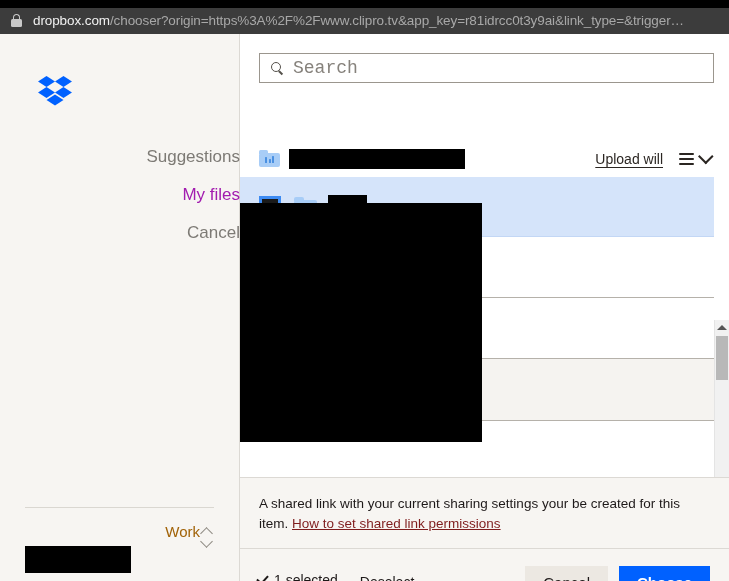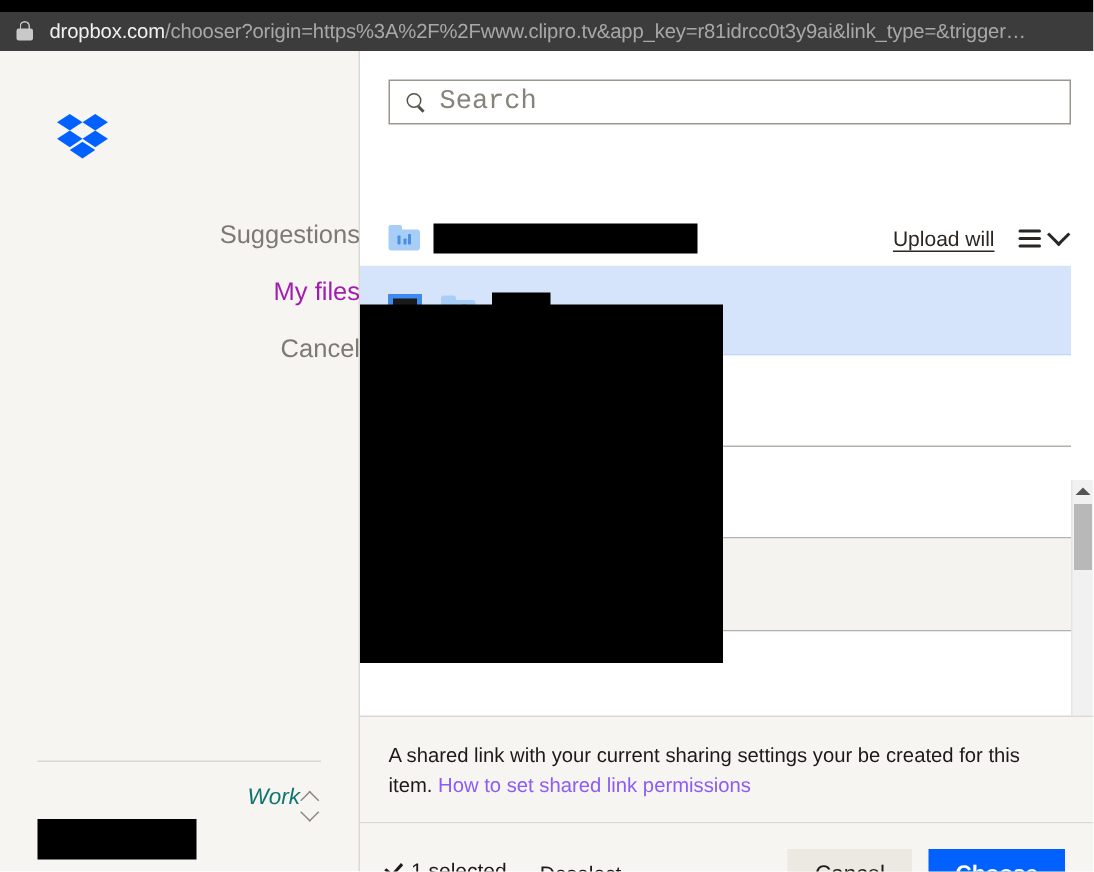--- a/index.html
+++ b/index.html
@@ -122,24 +122,23 @@
   }
   .acct-row {
     display: flex;
     align-items: flex-start;
     justify-content: space-between;
     padding-bottom: 8px;
   }
   .acct-left { flex: 1 1 auto; min-width: 0; }
   .acct-team {
     font-size: 15px;
-    color: #0f766e;
+    color: #a16207;
     line-height: 20px;
     margin-bottom: 4px;
-    font-style: italic;
   }
   .redact {
     background: #000000;
     display: block;
   }
   .acct-name-redact { width: 106px; height: 27px; }
   .updown {
     flex: 0 0 auto;
     width: 14px;
     height: 24px;
@@ -423,21 +422,22 @@
     border-bottom: 1px solid #dcd9d4;
     box-sizing: border-box;
     padding: 16px 22px 0 19px;
   }
   .notice-text {
     font-size: 13.5px;
     line-height: 20px;
     color: #1e1919;
   }
   .notice-link {
-    color: #8b5cf6;
+    color: #7f1d1d;
+    text-decoration: underline;
     cursor: pointer;
   }
 
   
   .footer {
     position: absolute;
     top: 515px; left: 0;
     width: 489px;
     height: 66px;
     background: #f7f5f2;

